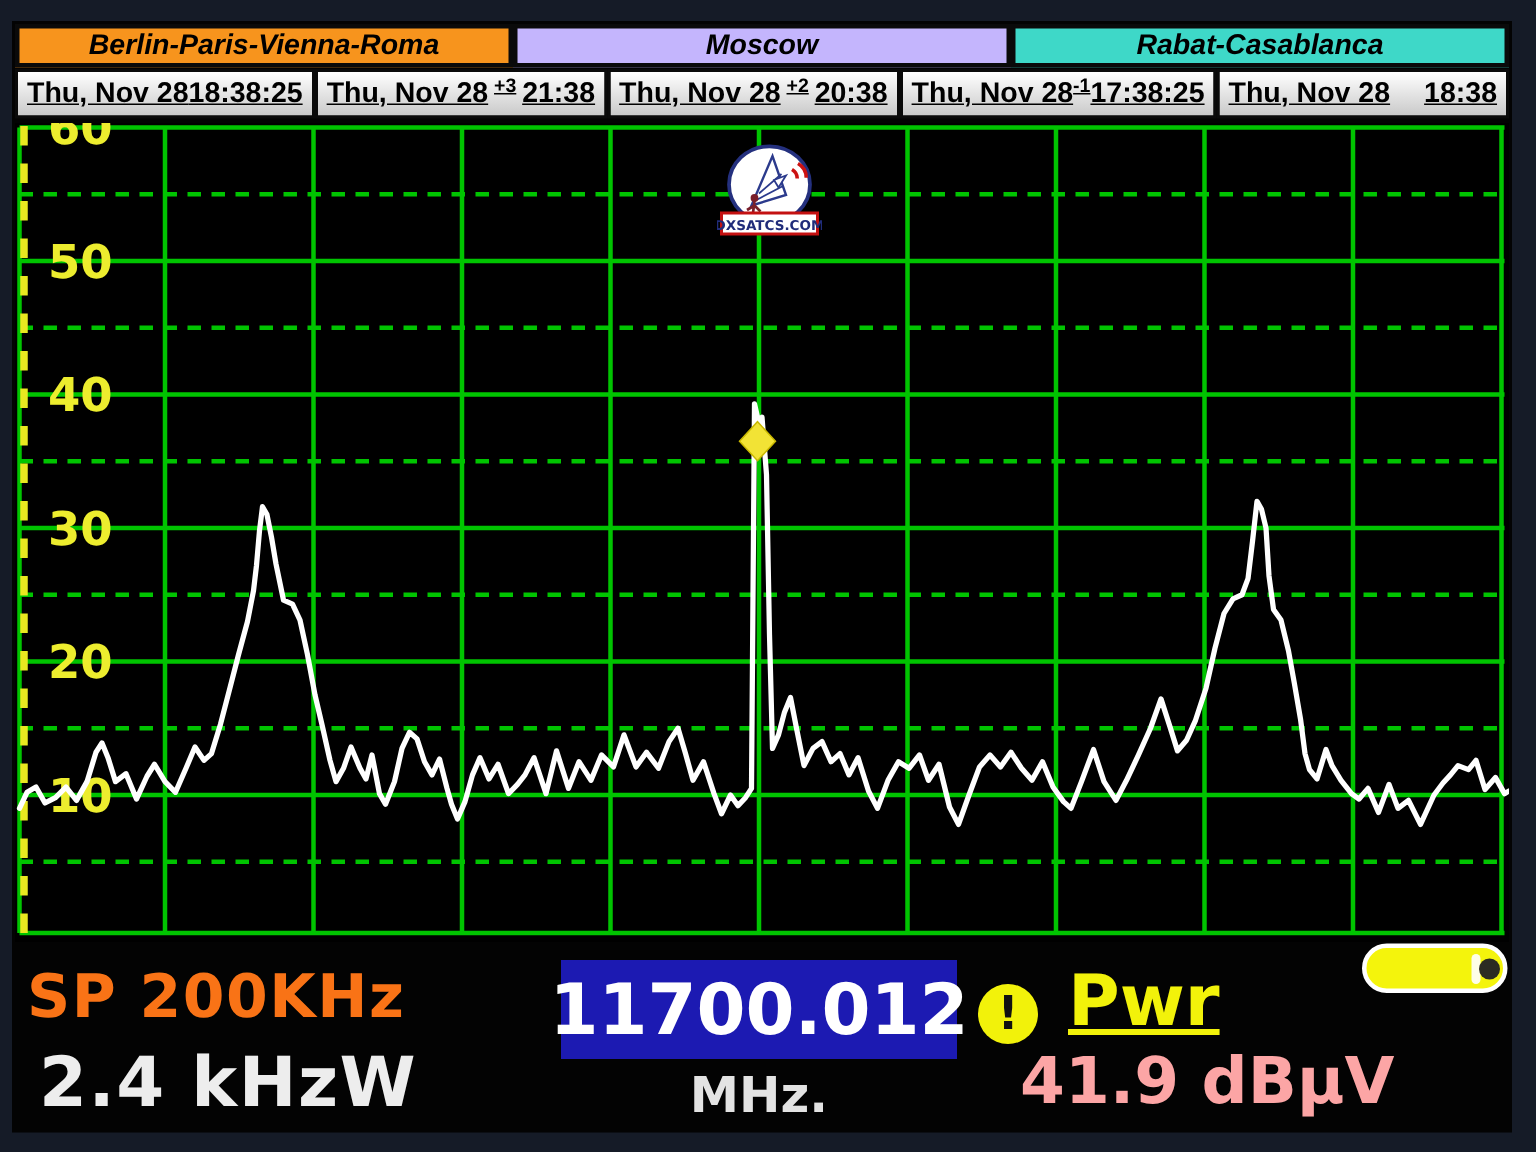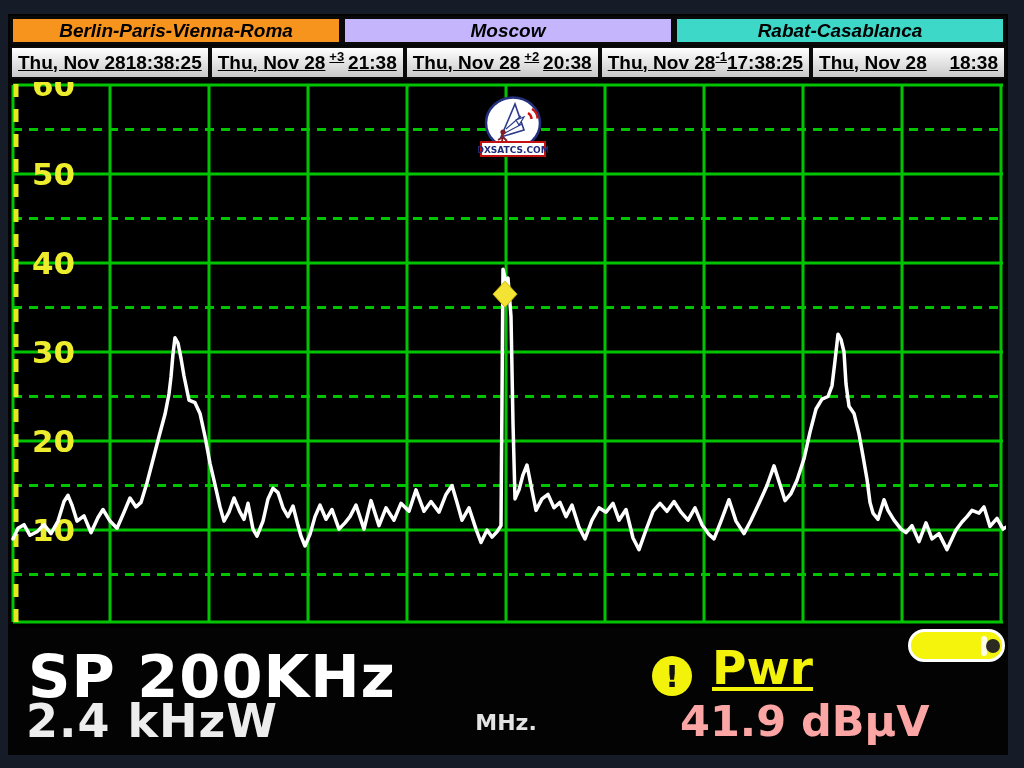--- a/index.html
+++ b/index.html
@@ -20,25 +20,25 @@
 
   
   .plot{position:absolute;left:10px;top:82px;width:996px;height:546px;background:#000;overflow:hidden;}
   .plot svg{display:block;}
 
   
   .logo{position:absolute;left:478px;top:96px;width:70px;height:62px;}
 
   
   .big{font-family:"DejaVu Sans",sans-serif;font-weight:bold;position:absolute;white-space:nowrap;}
-  .sp-label{left:28px;top:642px;font-size:59px;color:#ffffff;letter-spacing:1px;}
+  .sp-label{left:18px;top:642px;font-size:40px;color:#f97316;letter-spacing:1px;}
   .bw-label{left:26px;top:694px;font-size:46px;color:#ededed;letter-spacing:1px;}
   .freq-box{left:374px;top:640px;width:264px;height:66px;background:#1c1ab2;color:#fff;
             font-size:47px;display:flex;align-items:center;justify-content:center;}
-  .freq-unit{left:374px;top:710px;width:264px;text-align:center;font-size:22px;color:#e3e3e3;}
+  .freq-unit{left:374px;top:710px;width:264px;text-align:center;font-size:33px;color:#e3e3e3;}
   .warn-icon{left:652px;top:656px;width:40px;height:40px;border-radius:50%;background:#f2f20a;
              color:#111;font-size:31px;text-align:center;line-height:40px;}
   .pwr-label{left:712px;top:640px;font-size:47px;color:#f2f20a;text-decoration:underline;}
   .pwr-value{left:680px;top:696px;font-size:43px;color:#fca5a5;}
   .battery{position:absolute;left:908px;top:629px;width:97px;height:33px;border-radius:17px;
            background:#f4f40c;border:3px solid #fff;box-sizing:border-box;}
   .battery .knob{position:absolute;right:2px;top:50%;width:14px;height:14px;margin-top:-7px;
                  border-radius:50%;background:#2b2b22;}
   .battery .crescent{position:absolute;right:15px;top:50%;width:6px;height:20px;margin-top:-10px;
                  border-radius:3px;background:rgba(255,255,255,.9);}
@@ -132,20 +132,21 @@
       <path d="M25,38 L24,46 M25,41 L20,44 M25,41 L29,45" stroke="#7a1f2b" stroke-width="1.8" fill="none"></path>
       <path d="M50,17 a7,7 0 0 1 3.5,6" stroke="#cc1111" stroke-width="2.4" fill="none"></path>
       <path d="M54,13 a11,11 0 0 1 5.5,9.5" stroke="#cc1111" stroke-width="2.4" fill="none"></path>
       <rect x="3" y="46" width="64" height="14" fill="#ffffff" stroke="#c41111" stroke-width="2"></rect>
       <text id="logo-text" x="35" y="57" text-anchor="middle" font-family="DejaVu Sans,sans-serif" font-size="9" font-weight="bold" fill="#202c7a">DXSATCS.COM</text>
     </svg>
   </div>
 
   <div class="big sp-label">SP 200KHz</div>
   <div class="big bw-label">2.4 kHzW</div>
+  <div class="big freq-box">11700.012</div>
   <div class="big freq-unit">MHz.</div>
   <div class="big warn-icon">!</div>
   <div class="big pwr-label">Pwr</div>
   <div class="big pwr-value">41.9 dBµV</div>
   <div class="battery">
     <div class="crescent"></div>
     <div class="knob"></div>
   </div>
 </div>
 

